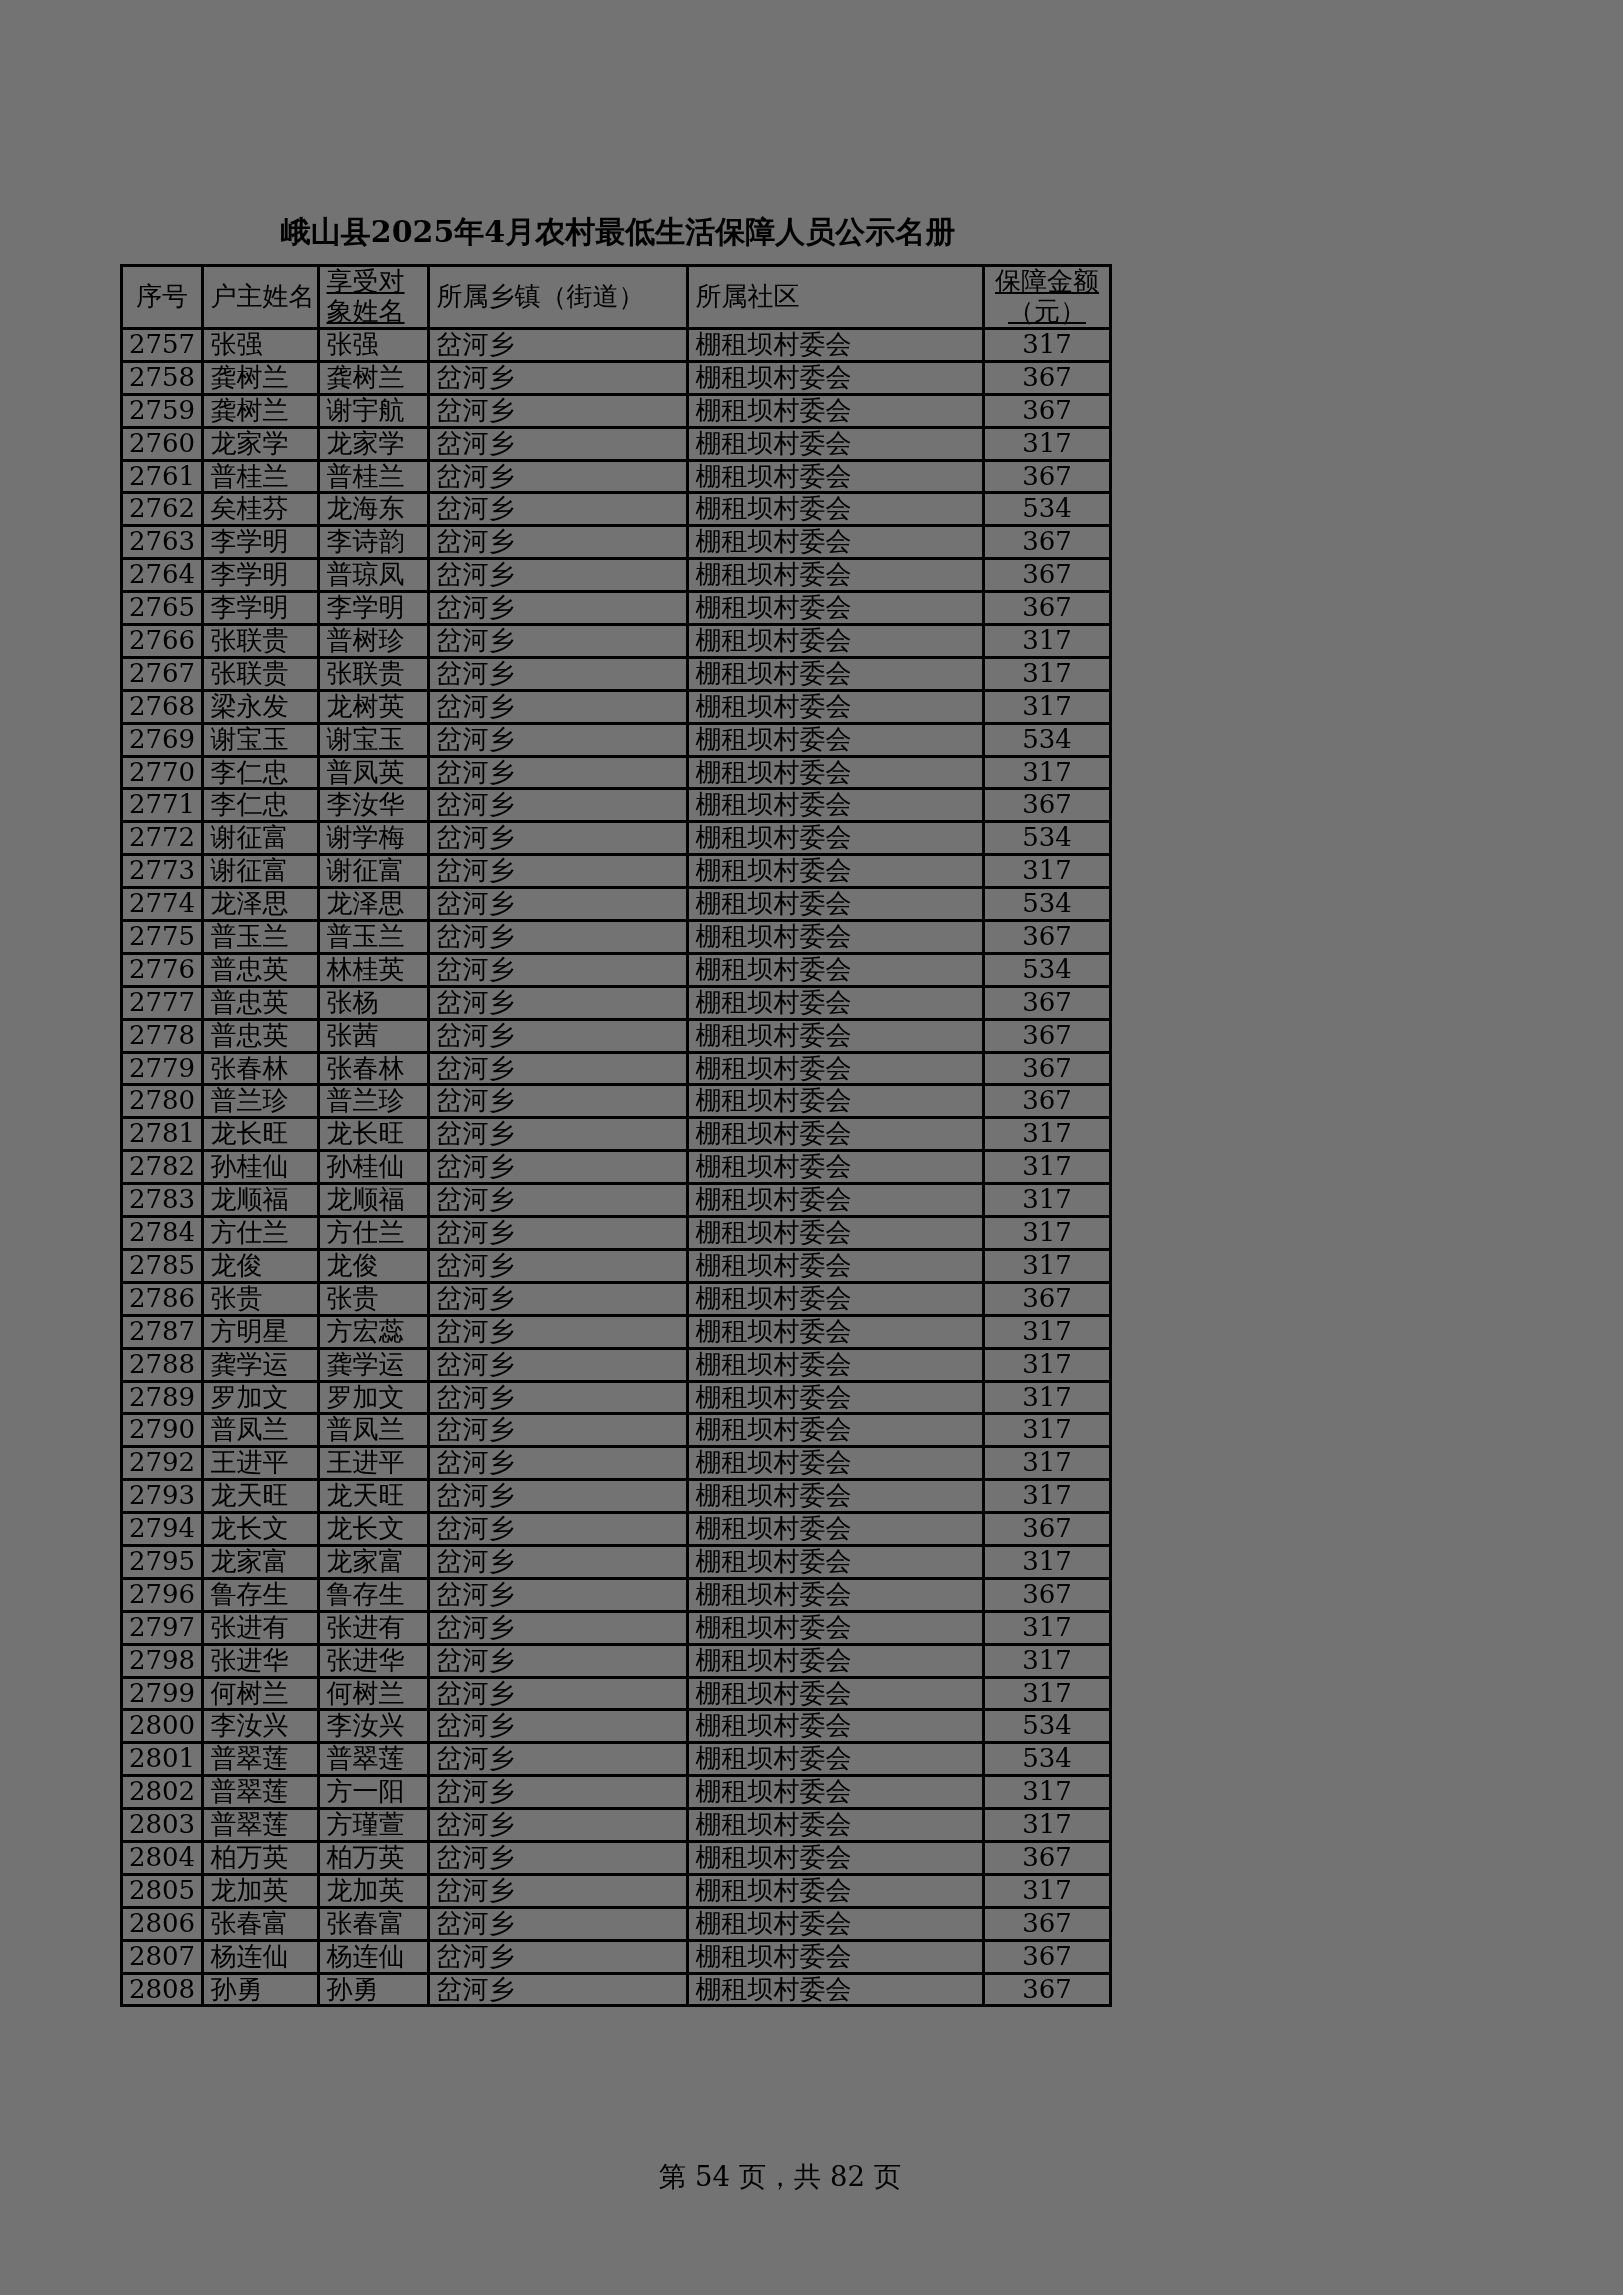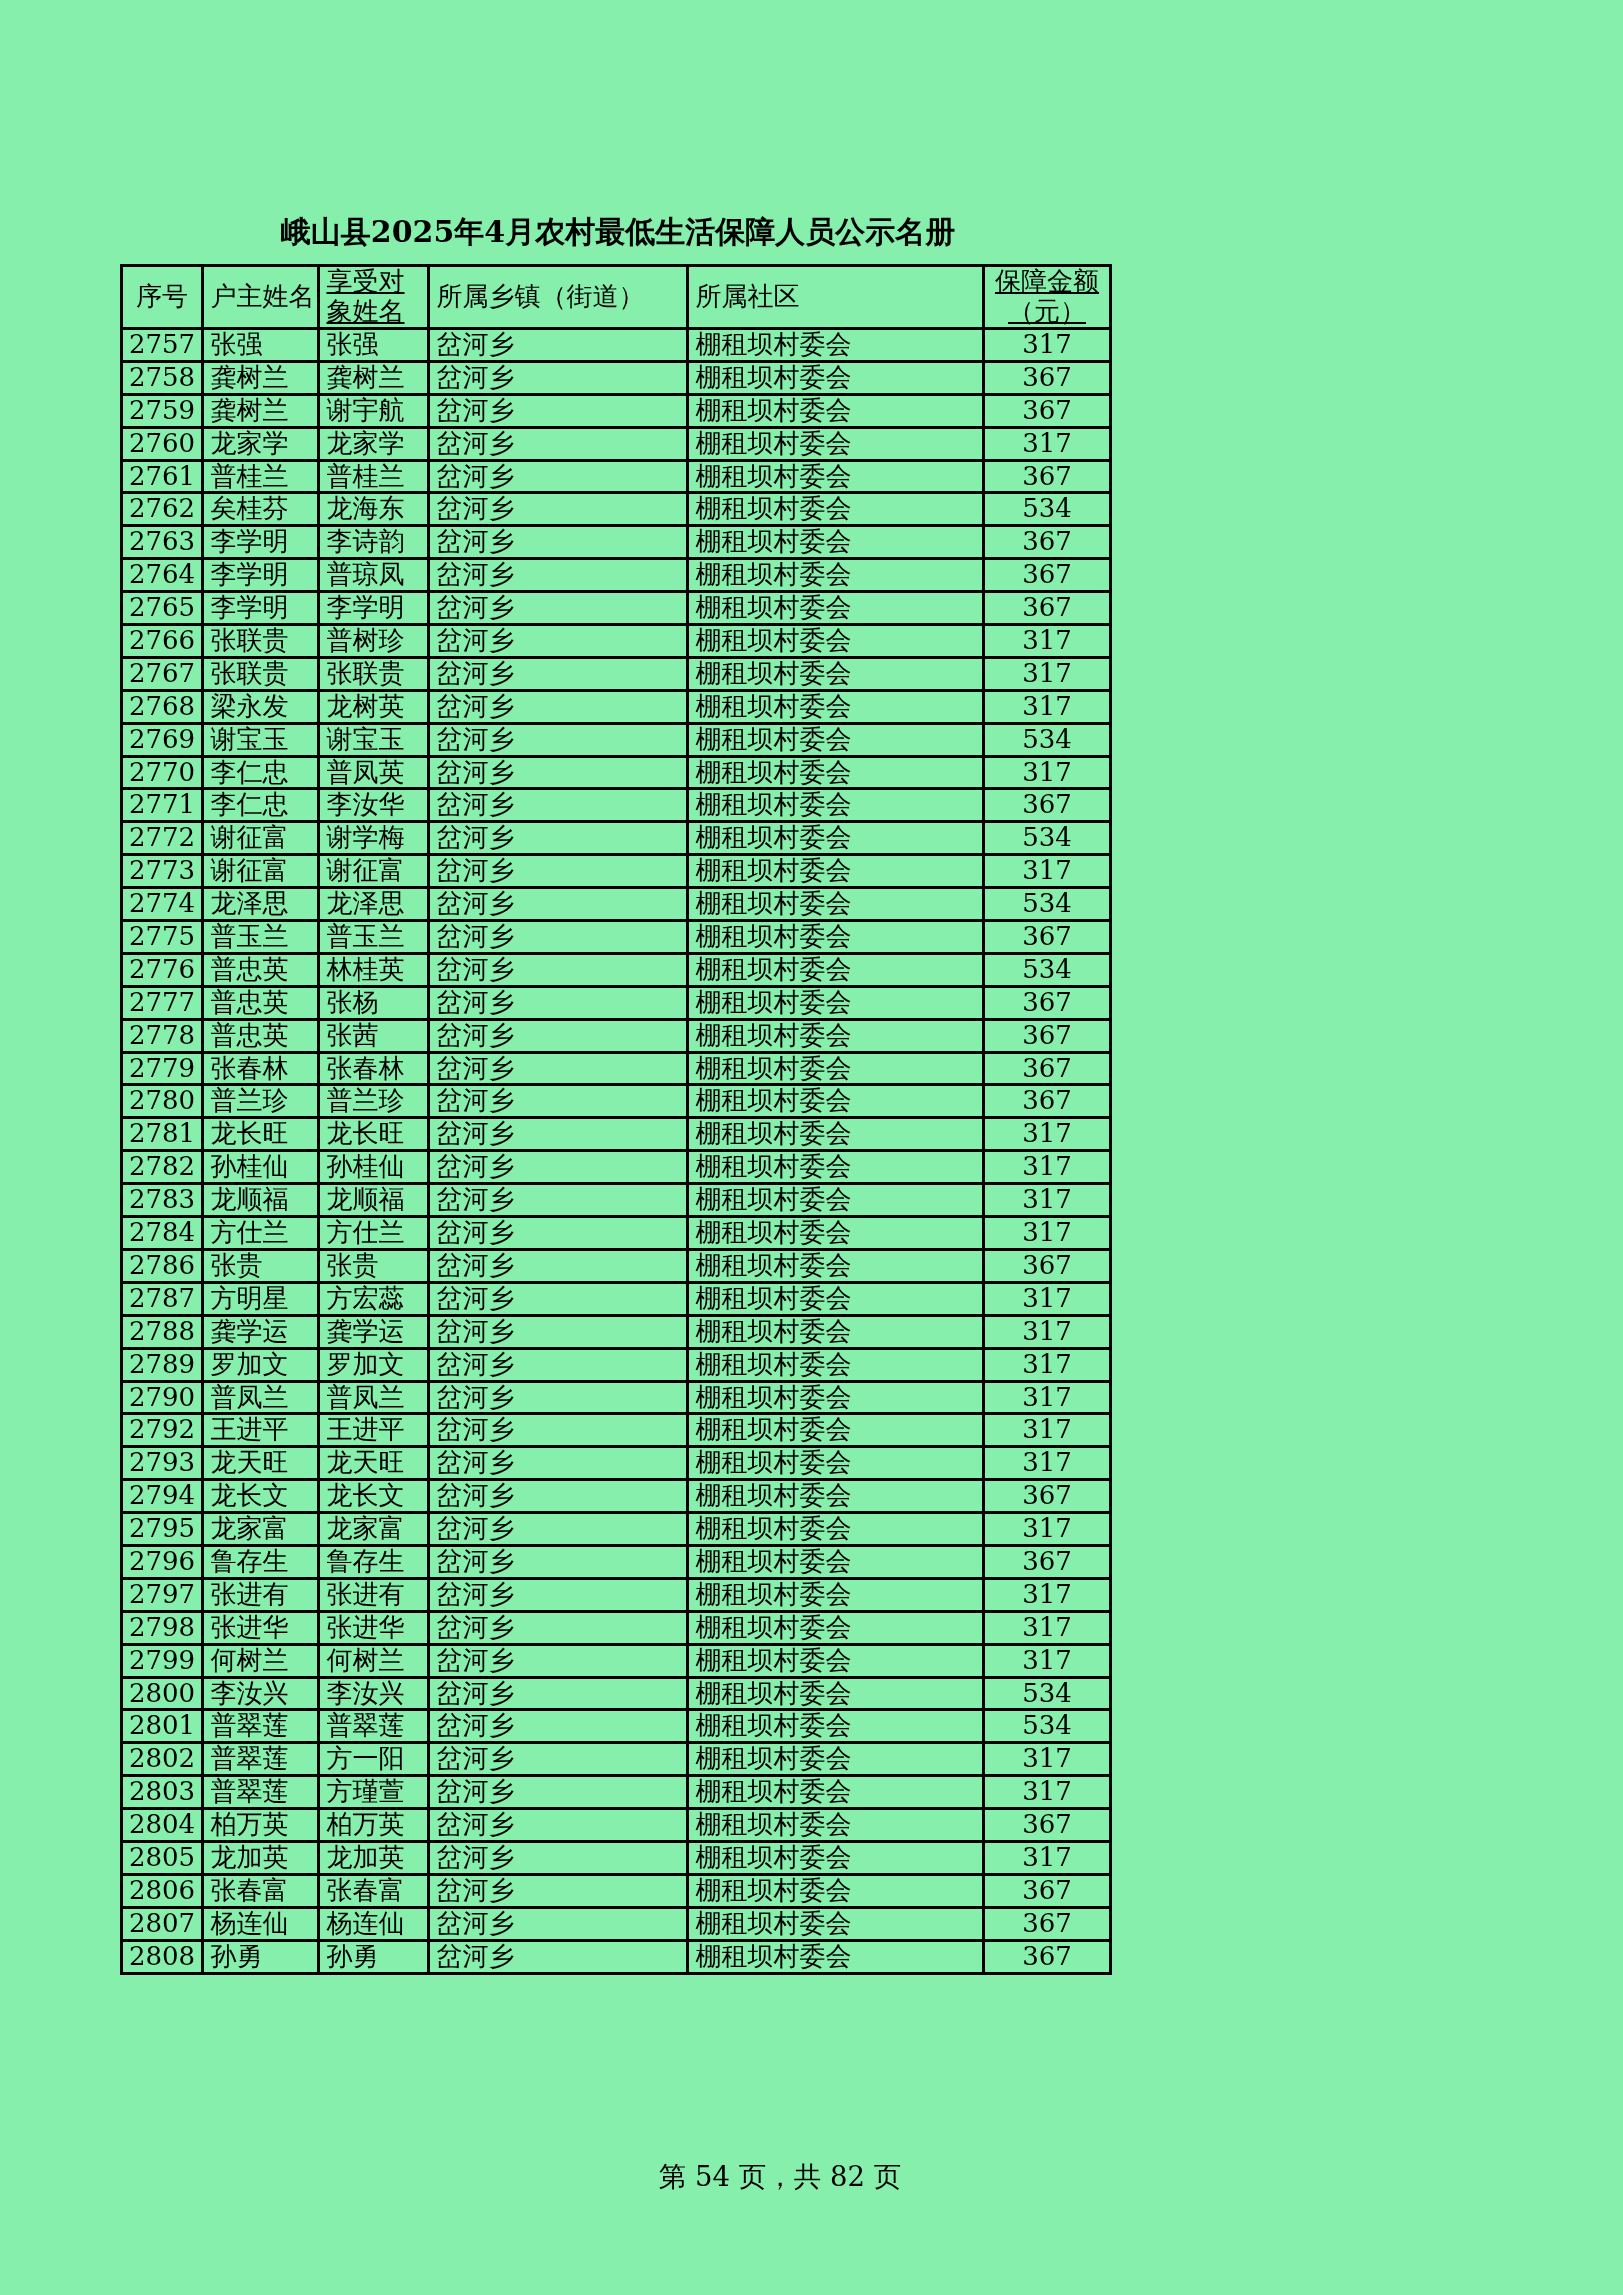--- a/index.html
+++ b/index.html
@@ -4,21 +4,21 @@
 <style>
   html, body {
     margin: 0;
     padding: 0;
     background: #ffffff;
   }
   .page {
     position: relative;
     width: 1623px;
     height: 2295px;
-    background: #86efac;
+    background: #737373;
     color: #000000;
     font-family: "DejaVu Serif", "Liberation Serif", serif;
     overflow: hidden;
   }
   .doc-title {
     position: absolute;
     left: 124px;
     top: 212px;
     width: 988px;
     text-align: center;
@@ -319,20 +319,28 @@
         </tr>
         <tr>
           <td class="c-center">2784</td>
           <td class="c-left">方仕兰</td>
           <td class="c-left">方仕兰</td>
           <td class="c-left">岔河乡</td>
           <td class="c-left">棚租坝村委会</td>
           <td class="c-center">317</td>
         </tr>
         <tr>
+          <td class="c-center">2785</td>
+          <td class="c-left">龙俊</td>
+          <td class="c-left">龙俊</td>
+          <td class="c-left">岔河乡</td>
+          <td class="c-left">棚租坝村委会</td>
+          <td class="c-center">317</td>
+        </tr>
+        <tr>
           <td class="c-center">2786</td>
           <td class="c-left">张贵</td>
           <td class="c-left">张贵</td>
           <td class="c-left">岔河乡</td>
           <td class="c-left">棚租坝村委会</td>
           <td class="c-center">367</td>
         </tr>
         <tr>
           <td class="c-center">2787</td>
           <td class="c-left">方明星</td>

